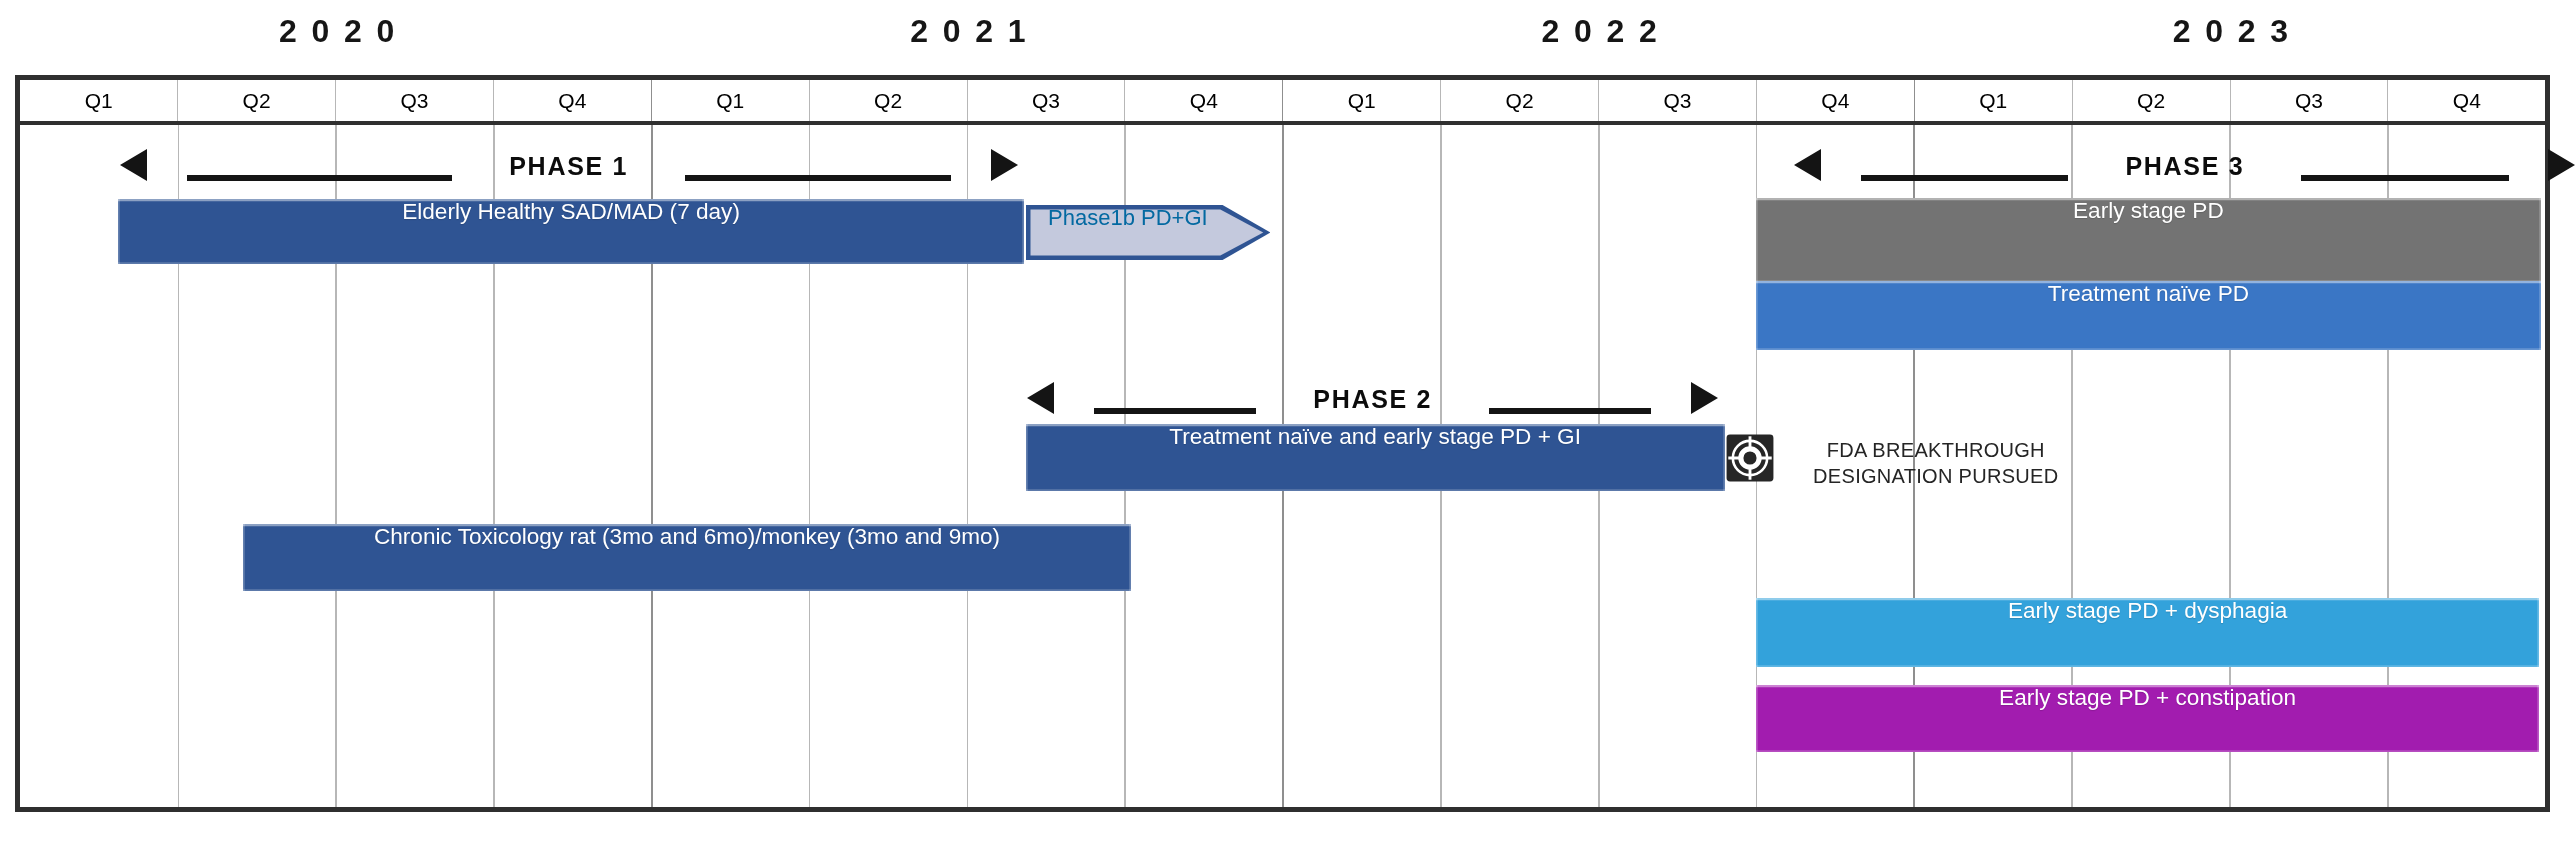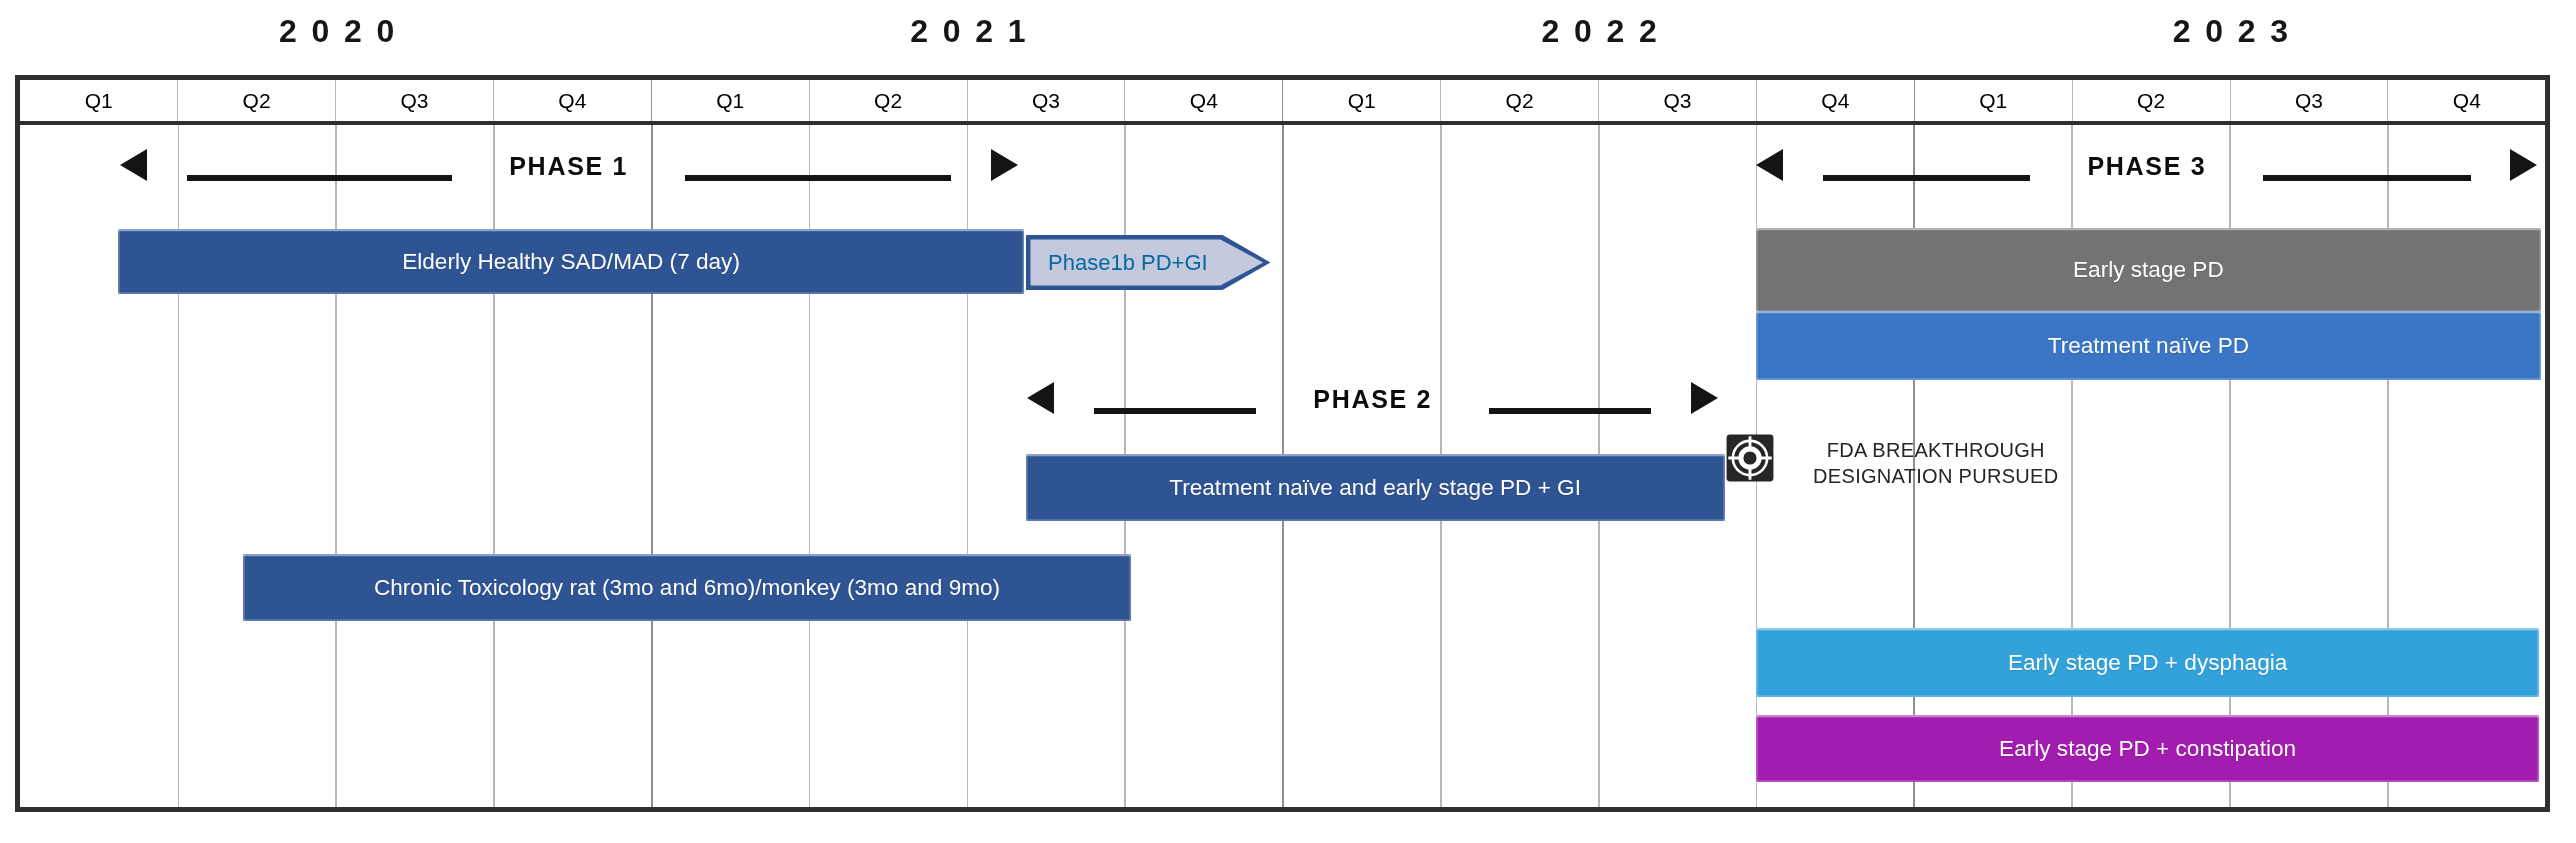--- a/index.html
+++ b/index.html
@@ -53,24 +53,23 @@
   }
   .gridline {
     position: absolute; top: 0; bottom: 0; width: 1.7px;
     background: var(--grid); z-index: 1;
   }
   .gridline.yearline { background: var(--grid_year); }
 
   
   .bar {
     position: absolute; z-index: 3;
-    display: flex; align-items: center; justify-content: center;
+    display: flex; justify-content: center;
     box-shadow: inset 0 2.3px 0 rgba(255,255,255,0.45), inset 0 -1.7px 0 rgba(255,255,255,0.22),
                 inset 1.7px 0 0 rgba(255,255,255,0.25), inset -1.7px 0 0 rgba(255,255,255,0.25);
-    margin-top: 30px;
   }
   .bar-label {
     color: #ffffff; font-size: 22.6px; white-space: nowrap;
     text-shadow: 0 0.6px 1.1px rgba(0,0,0,0.15);
   }
 
   
   .bar.chevron { background: transparent !important; box-shadow: none; z-index: 4; }
   .bar.chevron svg { position: absolute; left: 0; top: 0; width: 100%; height: 100%; }
   .bar.chevron .bar-label {
@@ -158,21 +157,21 @@
         <span class="seg"></span>
         <span class="ah right"></span>
       </div>
       <div class="phase-arrow" style="left: 39.875%; width: 27.375%; top: 253px;">
         <span class="ah left"></span>
         <span class="seg"></span>
         <span class="phase-label">PHASE 2</span>
         <span class="seg"></span>
         <span class="ah right"></span>
       </div>
-      <div class="phase-arrow" style="left: 68.75%; width: 30.9375%; top: 20.4px;">
+      <div class="phase-arrow" style="left: 68.75%; width: 30.9375%; top: 20.4px; padding-left: 38px;">
         <span class="ah left"></span>
         <span class="seg"></span>
         <span class="phase-label">PHASE 3</span>
         <span class="seg"></span>
         <span class="ah right"></span>
       </div>
 
       <div class="bar" style="left: 3.875%; width: 35.875%; top: 74px; height: 65px; background: rgb(47, 84, 147);">
         <span class="bar-label">Elderly Healthy SAD/MAD (7 day)</span>
       </div>

